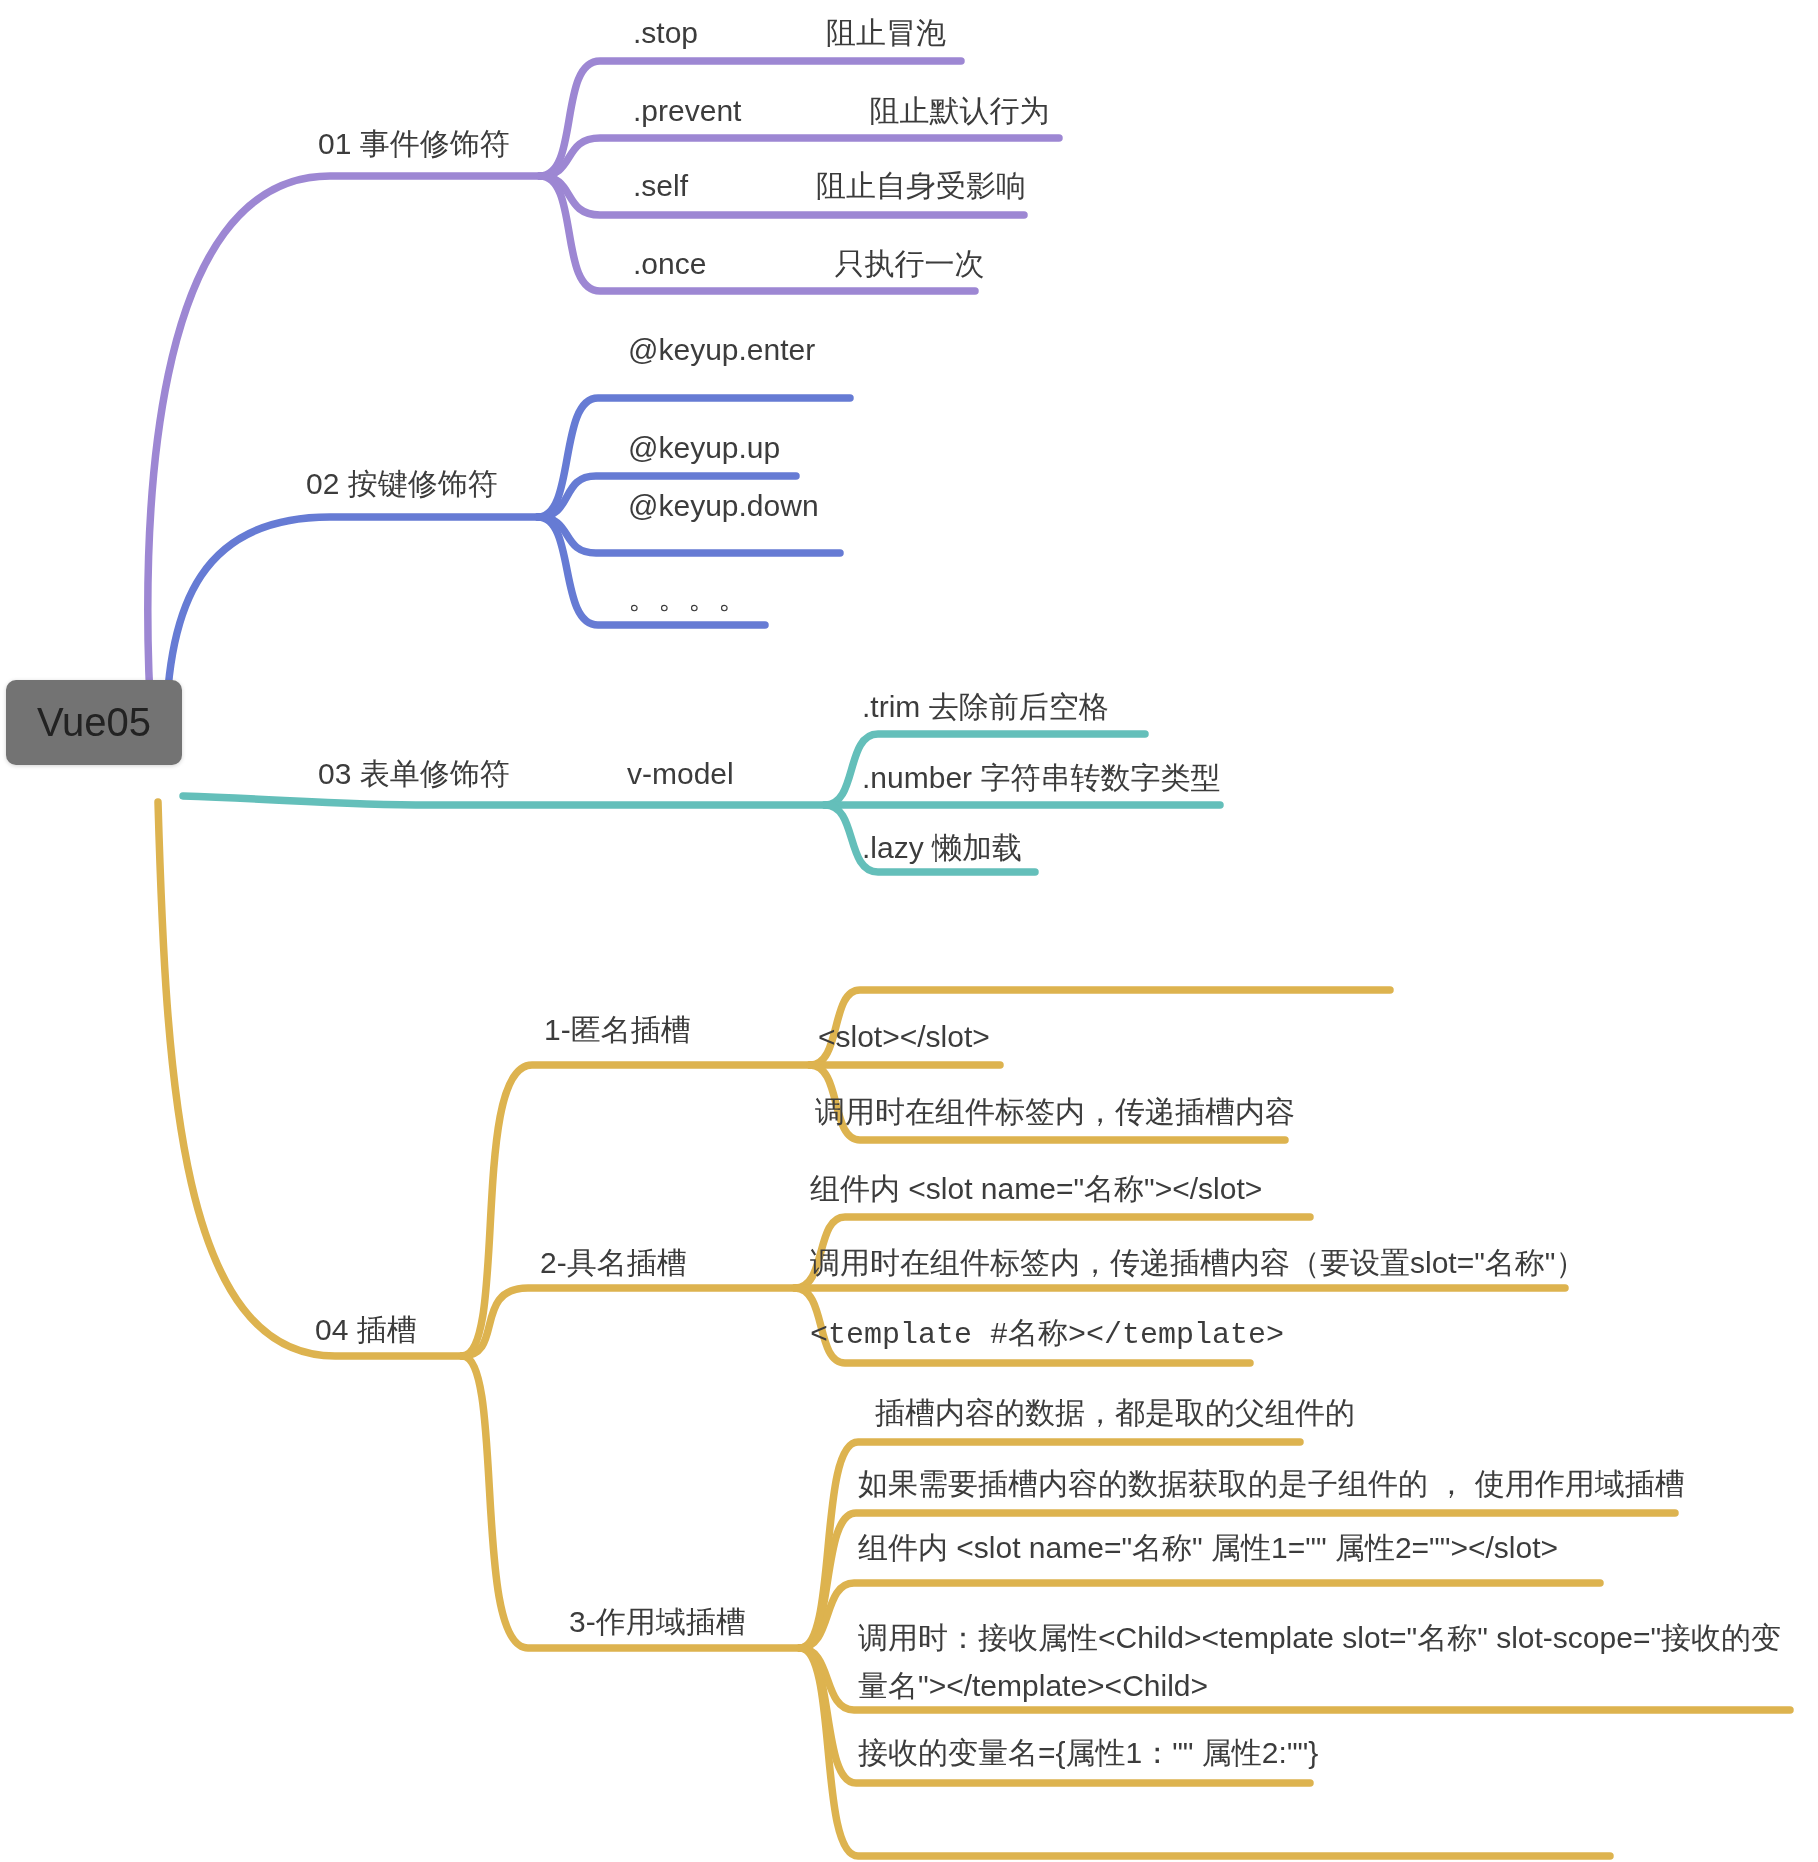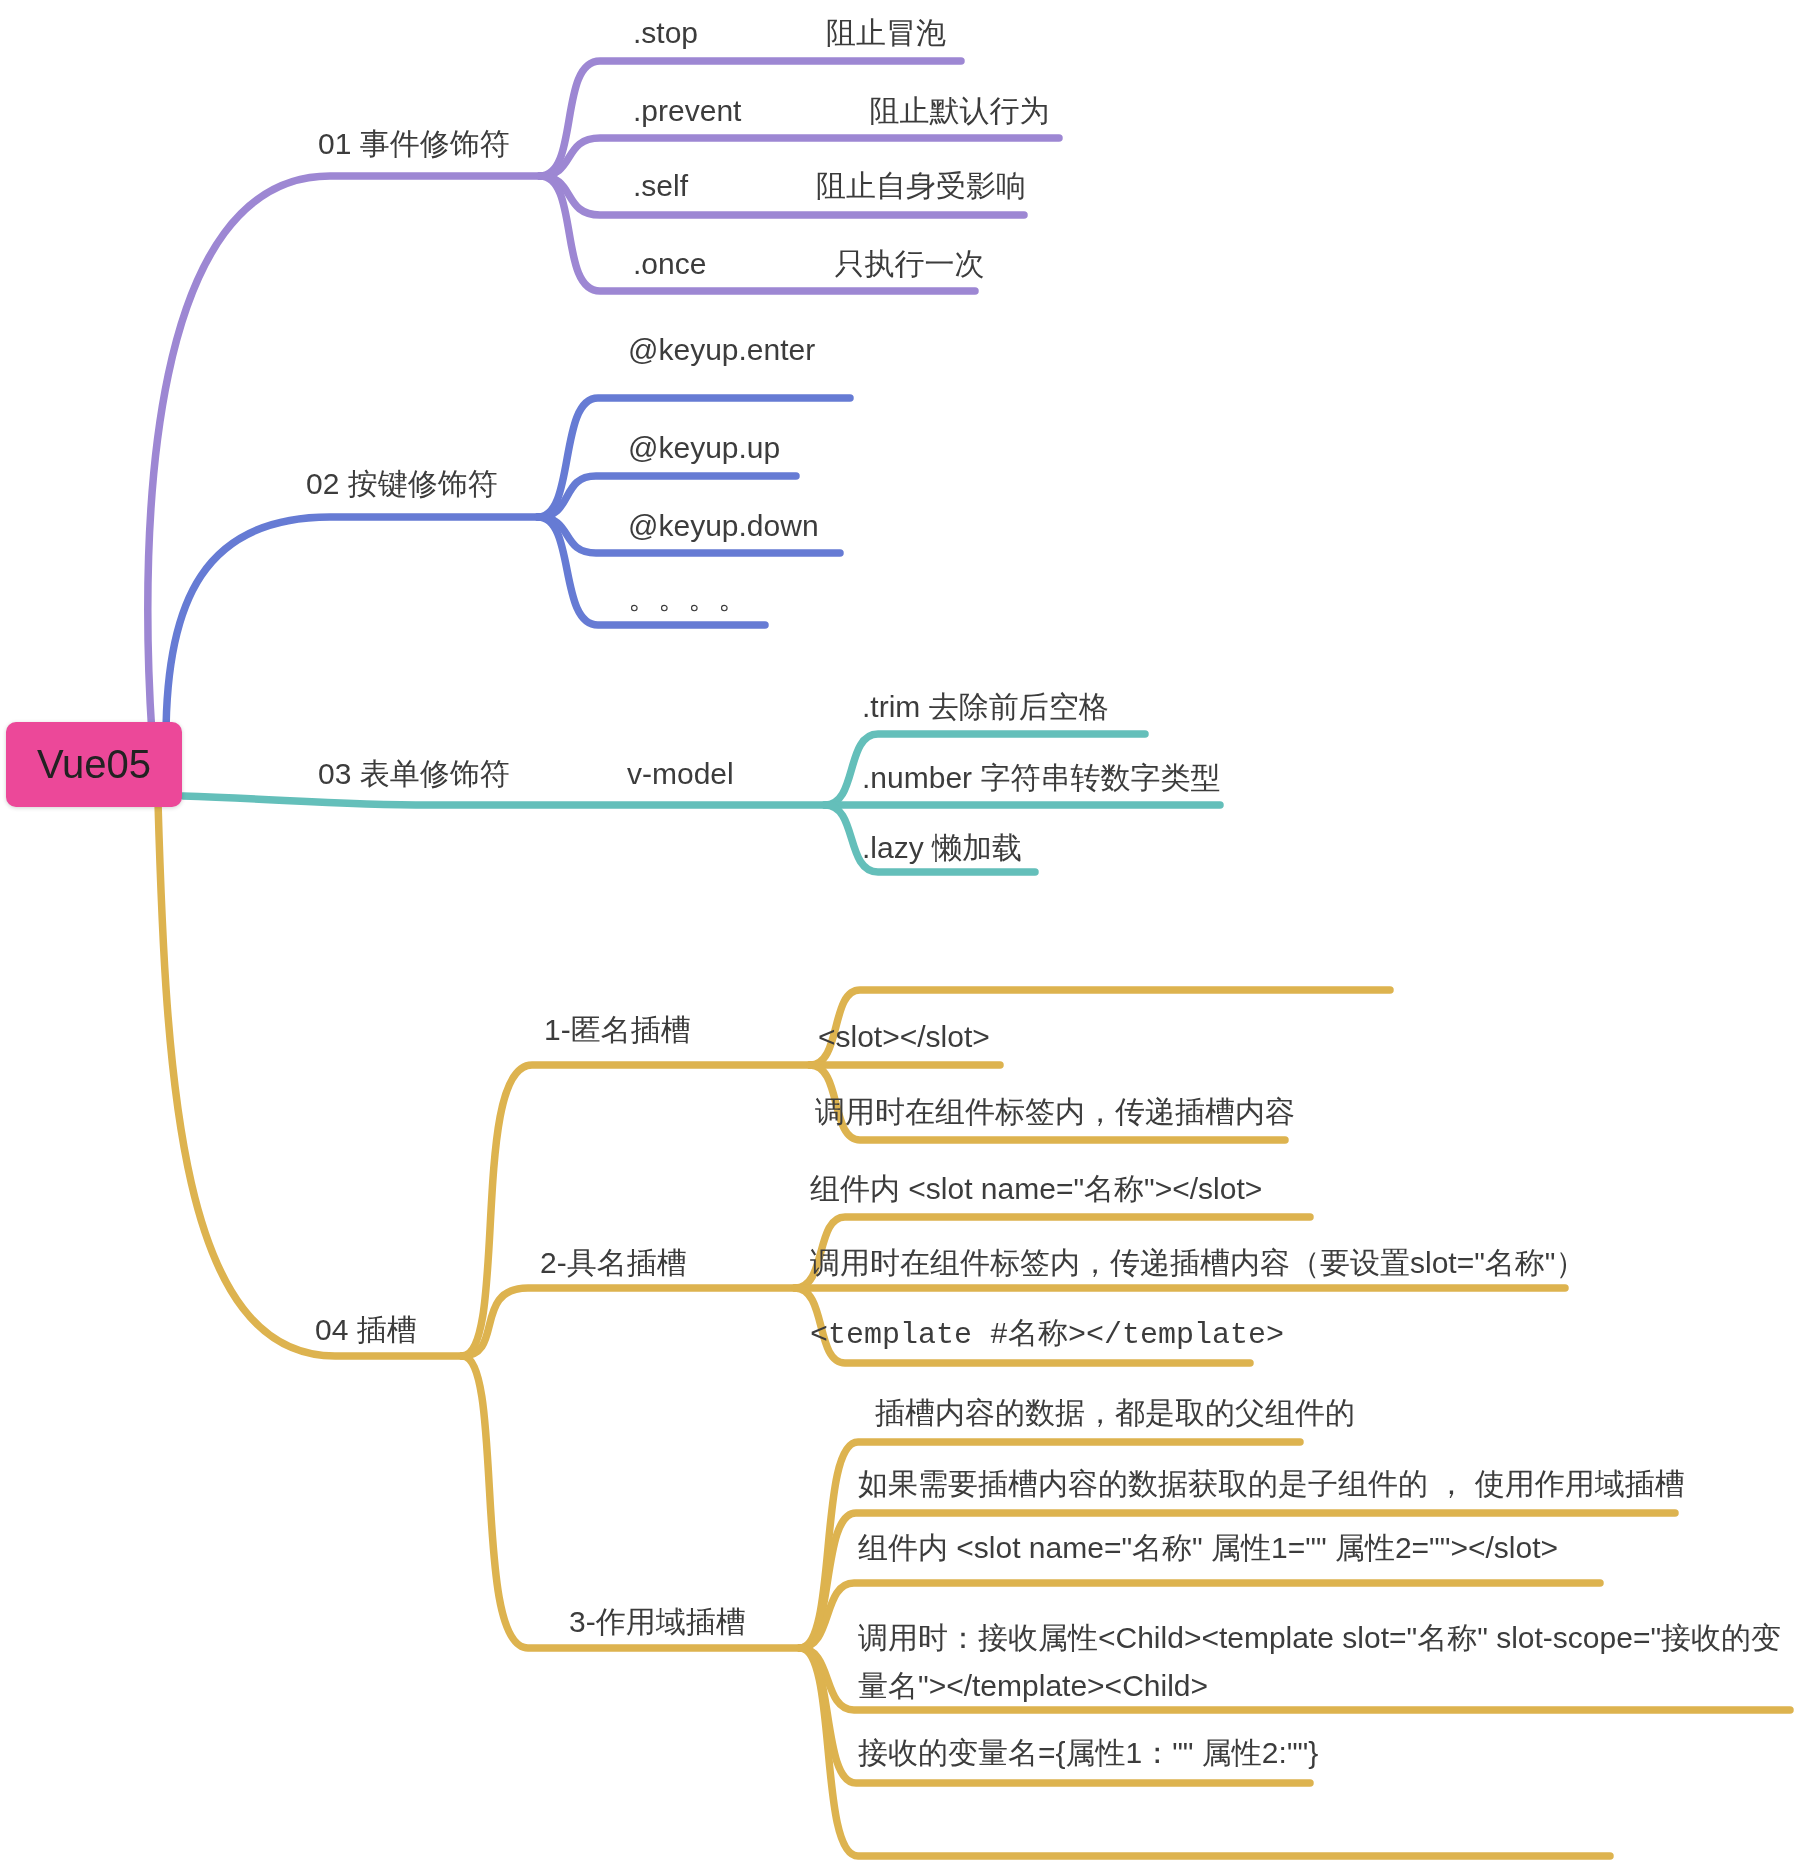--- a/index.html
+++ b/index.html
@@ -8,22 +8,22 @@
           font-family:"Liberation Sans","DejaVu Sans",sans-serif;color:#3c3c3c;}
   svg.links{position:absolute;left:0;top:0;z-index:1;}
   svg.links path{fill:none;stroke-width:7.5;stroke-linecap:round;}
   g.branch1{stroke:#9d87d3;}
   g.branch2{stroke:#667bd4;}
   g.branch3{stroke:#64bfba;}
   g.branch4{stroke:#ddb34f;}
   .topic{position:absolute;z-index:2;font-size:30px;line-height:36px;white-space:nowrap;cursor:default;}
   .pair{display:flex;gap:128px;}
   .wrap2{white-space:normal;width:945px;line-height:48px;}
-  .root-box{position:absolute;z-index:3;left:6px;top:722px;width:176px;height:85px;
-            background:#ec4899;border-radius:10px;box-shadow:0 1px 4px rgba(0,0,0,.18);
+  .root-box{position:absolute;z-index:3;left:6px;top:680px;width:176px;height:85px;
+            background:#737373;border-radius:10px;box-shadow:0 1px 4px rgba(0,0,0,.18);
             display:flex;align-items:center;justify-content:center;
             font-size:40px;color:#222;text-align:center;}
 </style>
 </head>
 <body>
 
 <div id="canvas">
 
   <svg class="links" width="1818" height="1862">
     <g class="branch1">
@@ -82,21 +82,21 @@
     <span>阻止自身受影响</span>
   </div>
   <div class="topic pair" style="left:633px;top:246px;">
     <span>.once</span>
     <span>只执行一次</span>
   </div>
 
   <div class="topic" style="left:306px;top:466px;">02 按键修饰符</div>
   <div class="topic" style="left:628px;top:332px;">@keyup.enter</div>
   <div class="topic" style="left:628px;top:430px;">@keyup.up</div>
-  <div class="topic" style="left:628px;top:508px;">@keyup.down</div>
+  <div class="topic" style="left:628px;top:488px;">@keyup.down</div>
   <div class="topic" style="left:628px;top:580px;">。。。。</div>
 
   <div class="topic" style="left:318px;top:756px;">03 表单修饰符</div>
   <div class="topic" style="left:627px;top:756px;">v-model</div>
   <div class="topic" style="left:862px;top:689px;">.trim  去除前后空格</div>
   <div class="topic" style="left:862px;top:760px;">.number 字符串转数字类型</div>
   <div class="topic" style="left:862px;top:830px;">.lazy 懒加载</div>
 
   <div class="topic" style="left:315px;top:1312px;">04 插槽</div>
 

